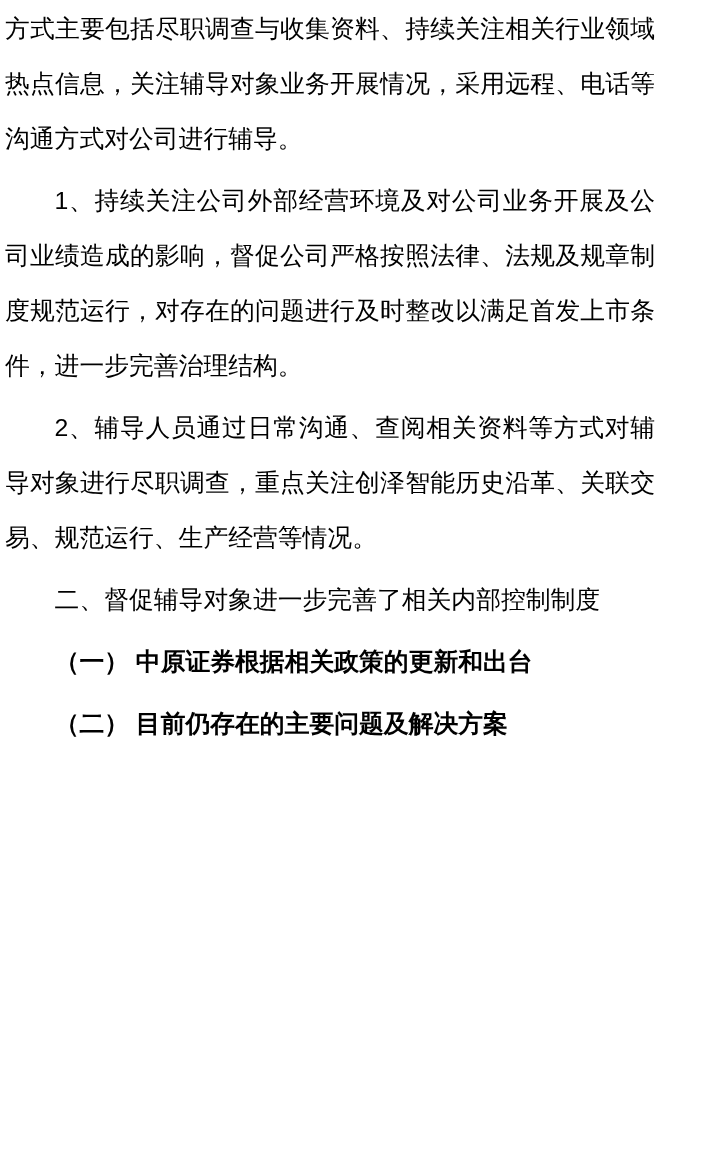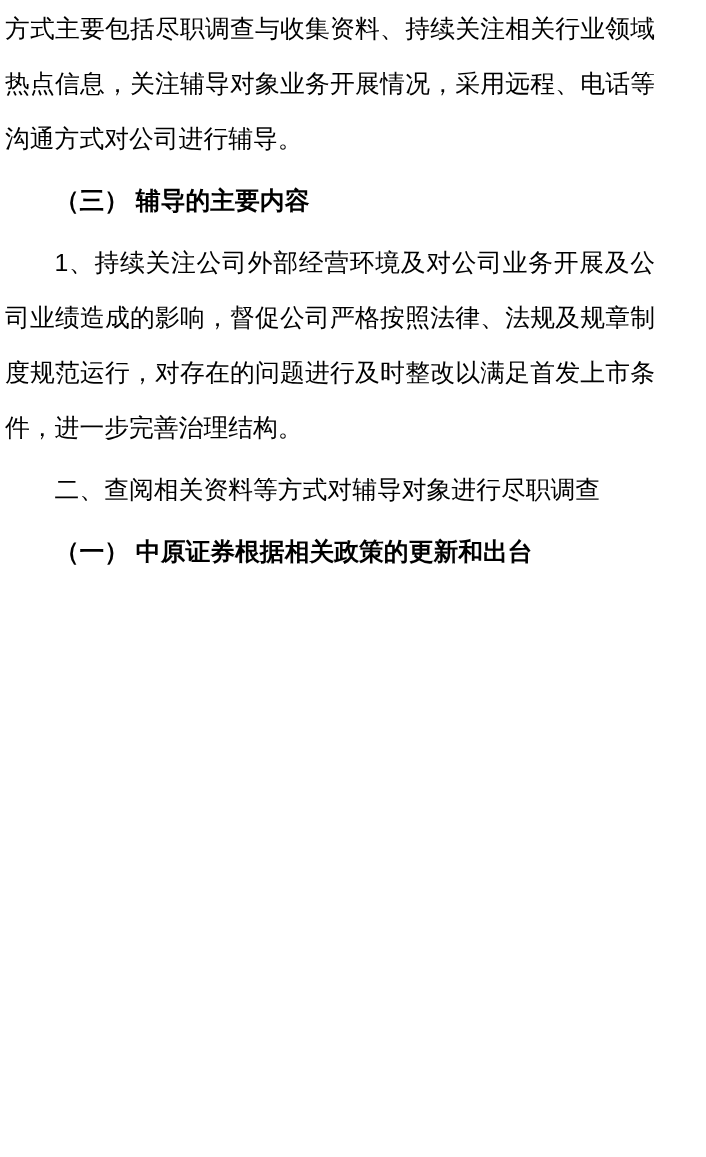--- a/index.html
+++ b/index.html
@@ -37,18 +37,19 @@
     font-weight: bold;
     text-indent: 2em;
   }
 </style>
 </head>
 <body>
 
 <div class="page">
   <div id="document-content">
       <p class="body">方式主要包括尽职调查与收集资料、持续关注相关行业领域热点信息，关注辅导对象业务开展情况，采用远程、电话等沟通方式对公司进行辅导。</p>
-      <p class="heading indent">（三） 辅导的主要内容</p>
       <p class="body indent">1、持续关注公司外部经营环境及对公司业务开展及公司业绩造成的影响，督促公司严格按照法律、法规及规章制度规范运行，对存在的问题进行及时整改以满足首发上市条件，进一步完善治理结构。</p>
-      <p class="body indent">二、查阅相关资料等方式对辅导对象进行尽职调查</p>
+      <p class="body indent">2、辅导人员通过日常沟通、查阅相关资料等方式对辅导对象进行尽职调查，重点关注创泽智能历史沿革、关联交易、规范运行、生产经营等情况。</p>
+      <p class="body indent">二、督促辅导对象进一步完善了相关内部控制制度</p>
       <p class="heading indent">（一） 中原证券根据相关政策的更新和出台</p>
+      <p class="heading indent">（二） 目前仍存在的主要问题及解决方案</p>
     </div>
 </div>
 
 </body></html>

